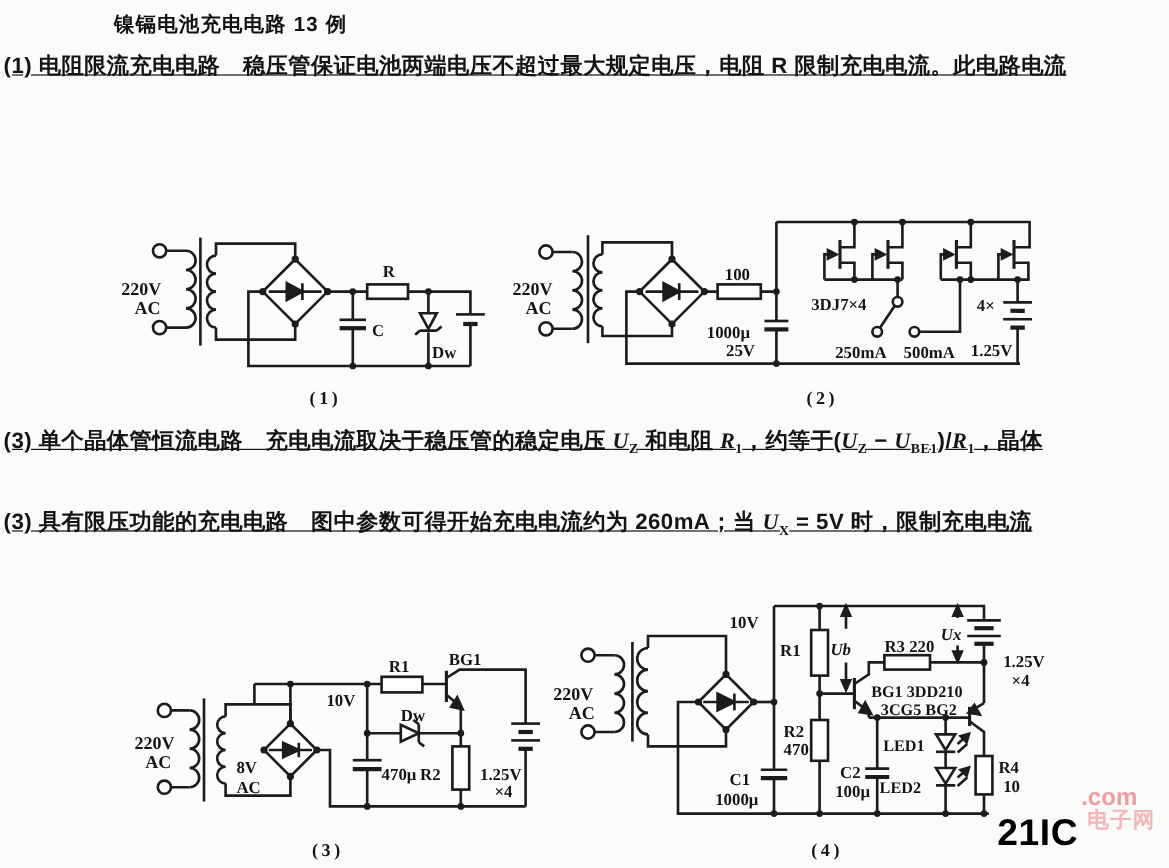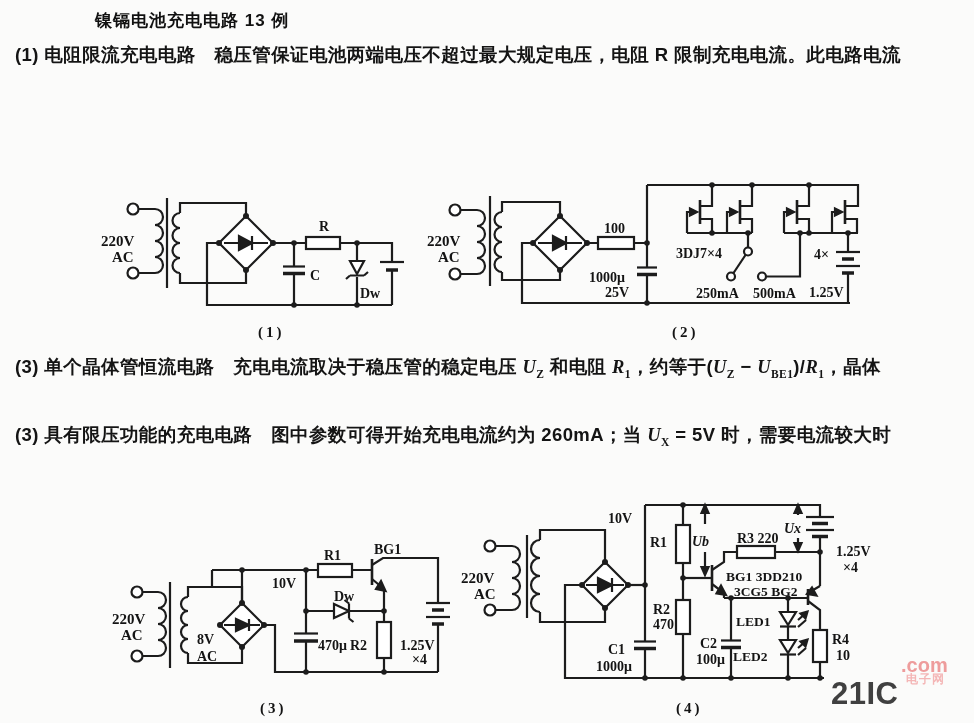--- a/index.html
+++ b/index.html
@@ -1,50 +1,50 @@
 <!DOCTYPE html>
 <html><head>
 <meta charset="utf-8">
 <style>
   html,body{margin:0;padding:0;}
   body{width:974px;height:723px;background:#fbfbfa;overflow:hidden;
        font-family:"Liberation Sans","DejaVu Sans",sans-serif;}
   .page{position:relative;width:974px;height:678px;}
   .title{position:absolute;left:95px;top:9px;font-size:17px;font-weight:700;color:#111;
          letter-spacing:1px;white-space:nowrap;}
-  .para{position:absolute;left:15px;width:956px;font-size:18.5px;font-weight:700;color:#141414;}
+  .para{position:absolute;left:3px;width:956px;font-size:18.5px;font-weight:700;color:#141414;text-decoration:underline;}
   .tline{height:31.4px;line-height:30px;white-space:nowrap;letter-spacing:0.4px;}
   .tline sub{font-family:"Liberation Serif",serif;font-size:11.5px;font-weight:700;}
   .tline .vi{font-family:"Liberation Serif",serif;font-style:italic;font-weight:700;}
   svg{position:absolute;left:0;top:0;}
   svg text{fill:#141414;font-family:"Liberation Serif",serif;font-weight:700;}
   .lbl{font-size:14px;}
   .lbl15{font-size:15px;}
   .lbl13{font-size:13.5px;}
   .cap{font-size:15px;letter-spacing:3px;}
   .wm{position:absolute;white-space:nowrap;font-weight:800;}
-  .wm-big{left:831px;top:676px;font-size:31px;color:#404040;letter-spacing:0.5px;}
-  .wm-cn{left:906px;top:671px;font-size:12px;color:#f4b6b6;letter-spacing:1px;}
+  .wm-big{left:831px;top:676px;font-size:31px;color:#000000;letter-spacing:0.5px;}
+  .wm-cn{left:906px;top:671px;font-size:18px;color:#f4b6b6;letter-spacing:1px;}
   .wm-com{left:901px;top:654px;font-size:20px;color:#ee9c9c;}
 </style>
 </head>
 <body>
 
 <div class="page">
 
   <div class="title">镍镉电池充电电路 13 例</div>
 
   <div class="para" style="top:40px">
       <div class="tline"><span>(1) 电阻限流充电电路　稳压管保证电池两端电压不超过最大规定电压，电阻 R 限制充电电流。此电路电流</span></div>
     </div>
   <div class="para" style="top:352px">
       <div class="tline"><span>(3) 单个晶体管恒流电路　充电电流取决于稳压管的稳定电压 </span><span class="vi">U</span><sub>Z</sub><span> 和电阻 </span><span class="vi">R</span><sub>1</sub><span>，约等于(</span><span class="vi">U</span><sub>Z</sub><span> − </span><span class="vi">U</span><sub>BE1</sub><span>)/</span><span class="vi">R</span><sub>1</sub><span>，晶体</span></div>
     </div>
   <div class="para" style="top:420px">
-      <div class="tline"><span>(3) 具有限压功能的充电电路　图中参数可得开始充电电流约为 260mA；当 </span><span class="vi">U</span><sub>X</sub><span> = 5V 时，需要电流较大时</span></div>
+      <div class="tline"><span>(3) 具有限压功能的充电电路　图中参数可得开始充电电流约为 260mA；当 </span><span class="vi">U</span><sub>X</sub><span> = 5V 时，限制充电电流</span></div>
     </div>
 
   <svg width="974" height="723" viewBox="0 0 974 723">
     <g stroke="#1c1c1c" stroke-width="2.2" fill="none">
 
       <g>
         <g>
           <circle cx="133" cy="209" r="5.5" fill="#fff"></circle>
           <circle cx="133" cy="273" r="5.5" fill="#fff"></circle>
           <path d="M138.5,209 H155 M138.5,273 H155"></path>

